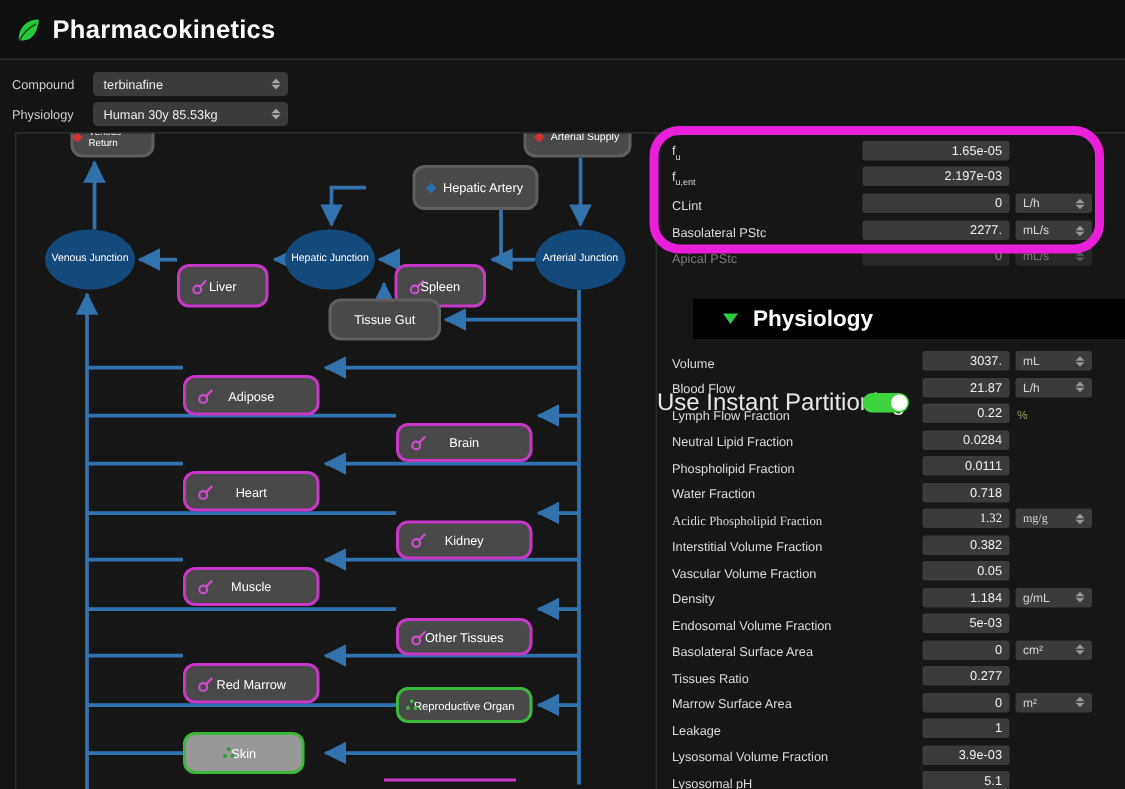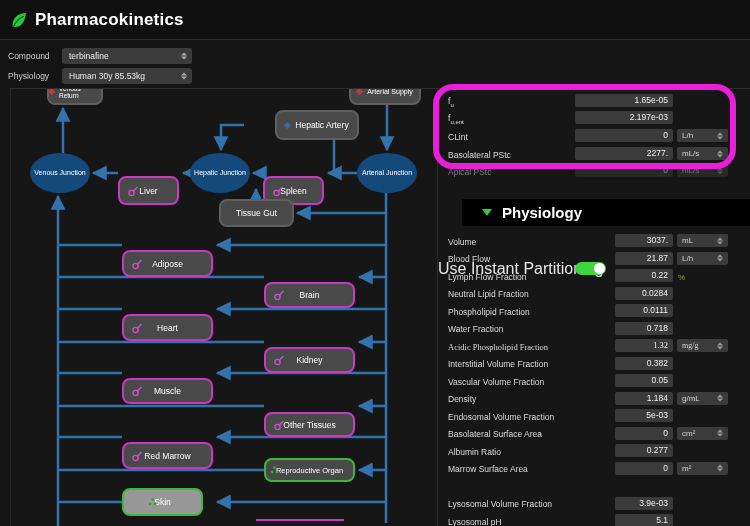--- a/index.html
+++ b/index.html
@@ -370,31 +370,35 @@
     </div>
     <div class="prow" style="top:336.5px;">
       <span class="plabel">Basolateral Surface Area</span>
       <div class="pvalue narrow">0</div>
       <div class="punit"><span>cm²</span><span class="spin">
             <i class="up"></i>
             <i class="dn"></i>
           </span></div>
     </div>
     <div class="prow" style="top:354px;">
-      <span class="plabel">Albumin Ratio</span>
+      <span class="plabel">Tissues Ratio</span>
       <div class="pvalue narrow">0.277</div>
     </div>
     <div class="prow" style="top:371.5px;">
       <span class="plabel">Marrow Surface Area</span>
       <div class="pvalue narrow">0</div>
       <div class="punit"><span>m²</span><span class="spin">
             <i class="up"></i>
             <i class="dn"></i>
           </span></div>
     </div>
+    <div class="prow" style="top:389px;">
+      <span class="plabel">Leakage</span>
+      <div class="pvalue narrow">1</div>
+    </div>
     <div class="prow" style="top:406.5px;">
       <span class="plabel">Lysosomal Volume Fraction</span>
       <div class="pvalue narrow">3.9e-03</div>
     </div>
     <div class="prow" style="top:424px;">
       <span class="plabel">Lysosomal pH</span>
       <div class="pvalue narrow">5.1</div>
     </div>
   </div>
 

